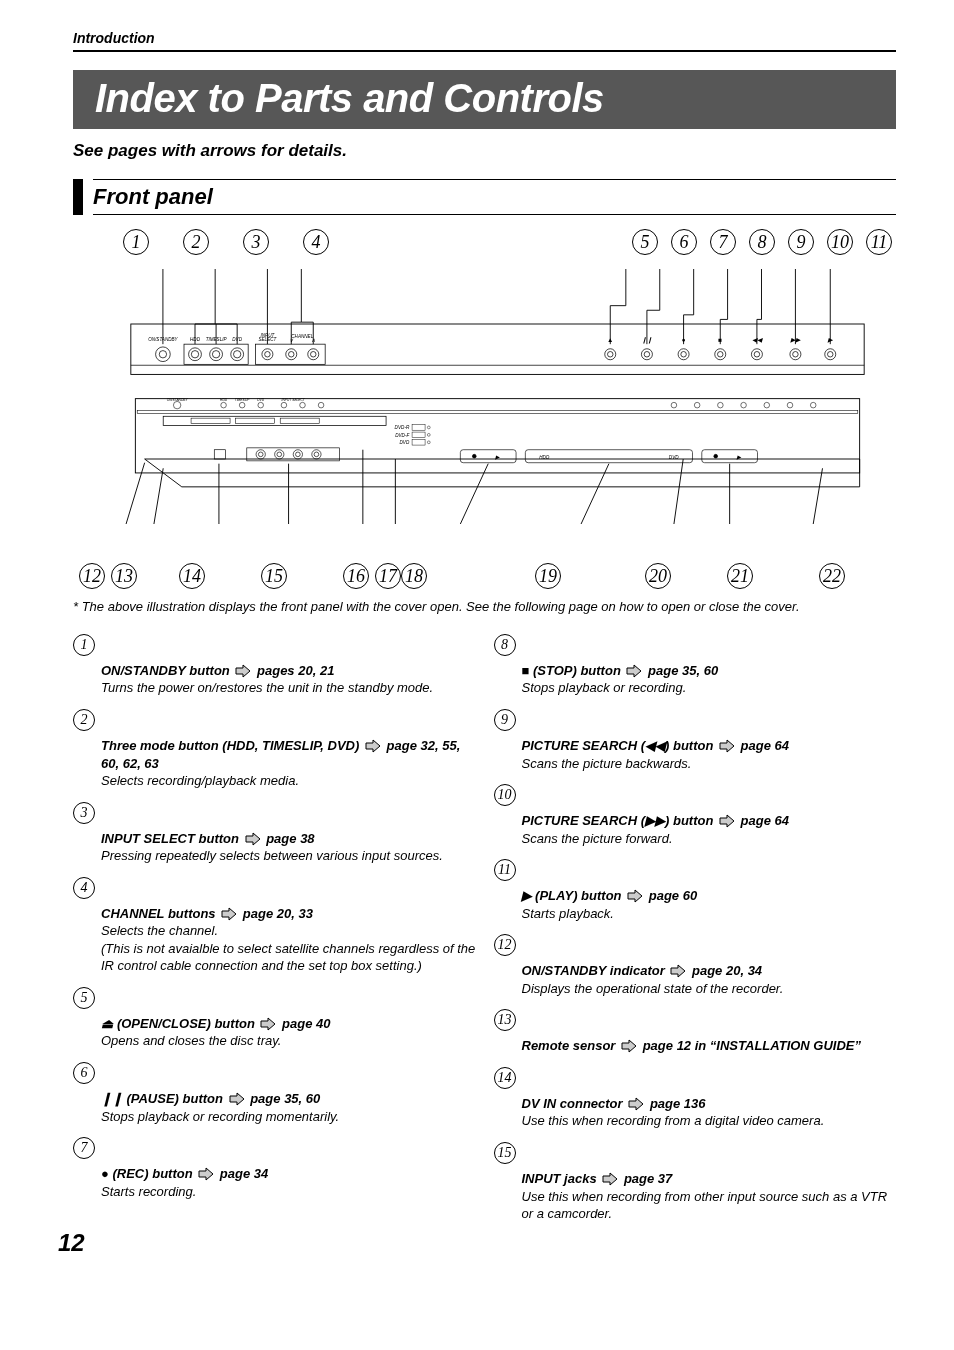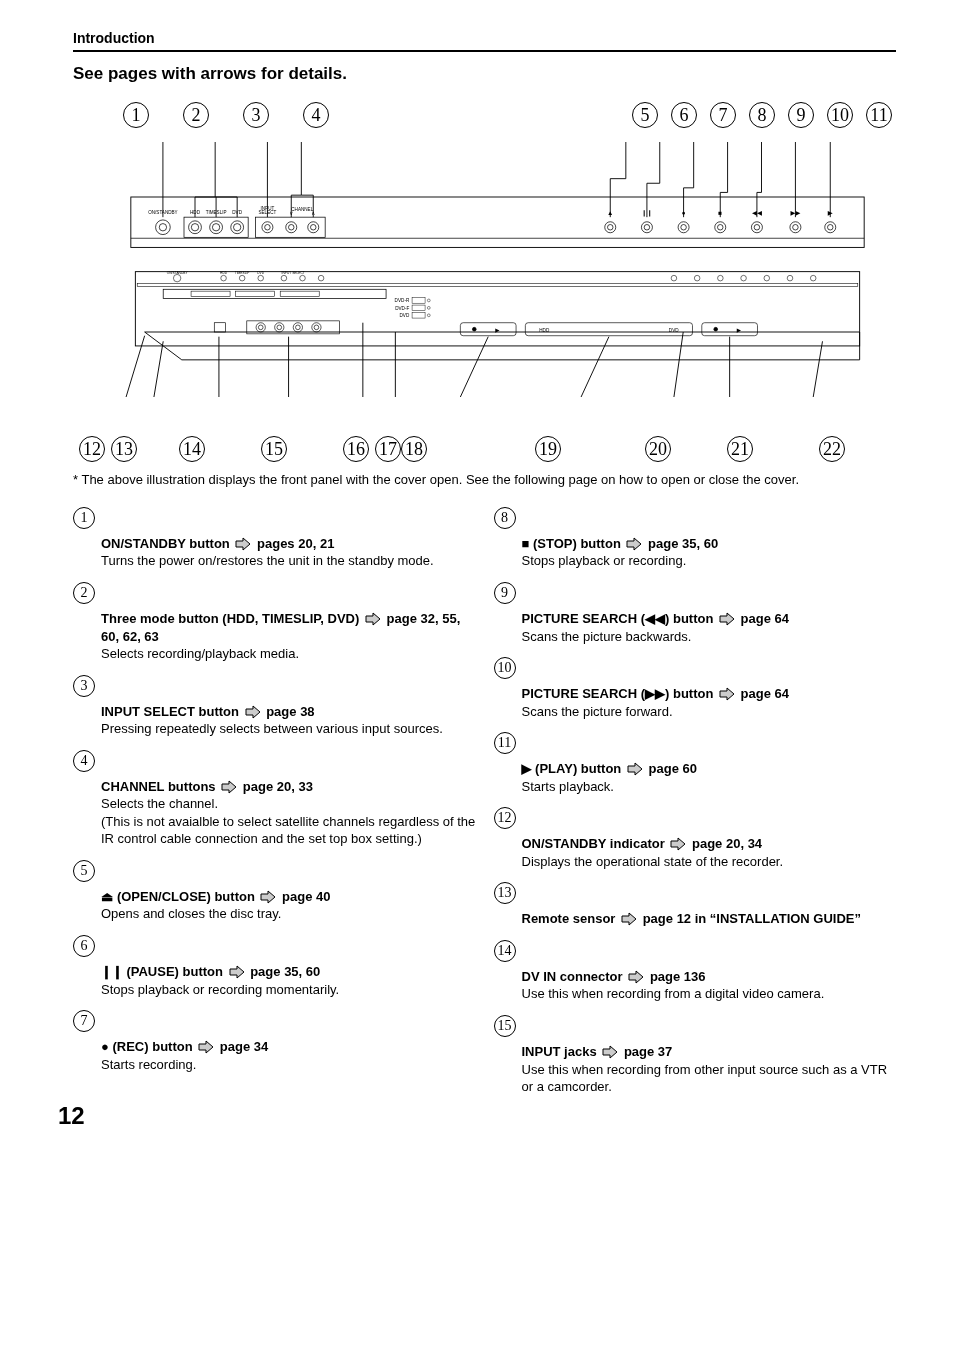--- a/index.html
+++ b/index.html
@@ -8,20 +8,21 @@
     background: #fff;
     font-family: Arial, Helvetica, sans-serif;
     color: #000;
   }
   .page {
     width: 938px;
     margin: 0 auto;
     padding: 30px 50px 40px 65px;
     box-sizing: border-box;
     position: relative;
+    font-style: italic;
   }
   .intro {
     font-size: 14px;
     font-weight: bold;
     border-bottom: 2px solid #000;
     padding-bottom: 4px;
     margin-bottom: 0;
   }
   .title-bar {
     background: #575757;
@@ -182,23 +183,30 @@
     font-family: Arial, sans-serif;
   }
 </style>
 </head>
 <body>
 
 <div class="page">
 
   <div class="intro">Introduction</div>
 
+  <div class="title-bar">Index to Parts and Controls</div>
 
   <div class="intro-line">See pages with arrows for details.</div>
 
+  <div class="section-head">
+    <div class="section-bar"></div>
+    <div class="section-label-wrap">
+      <span class="section-label">Front panel</span>
+    </div>
+  </div>
 
   <div class="diagram-area">
 
     <div class="num-row-top">
       <div class="top-left-group">
         <span class="cnum">1</span>
         <span class="cnum">2</span>
         <span class="cnum">3</span>
         <span class="cnum">4</span>
       </div>

